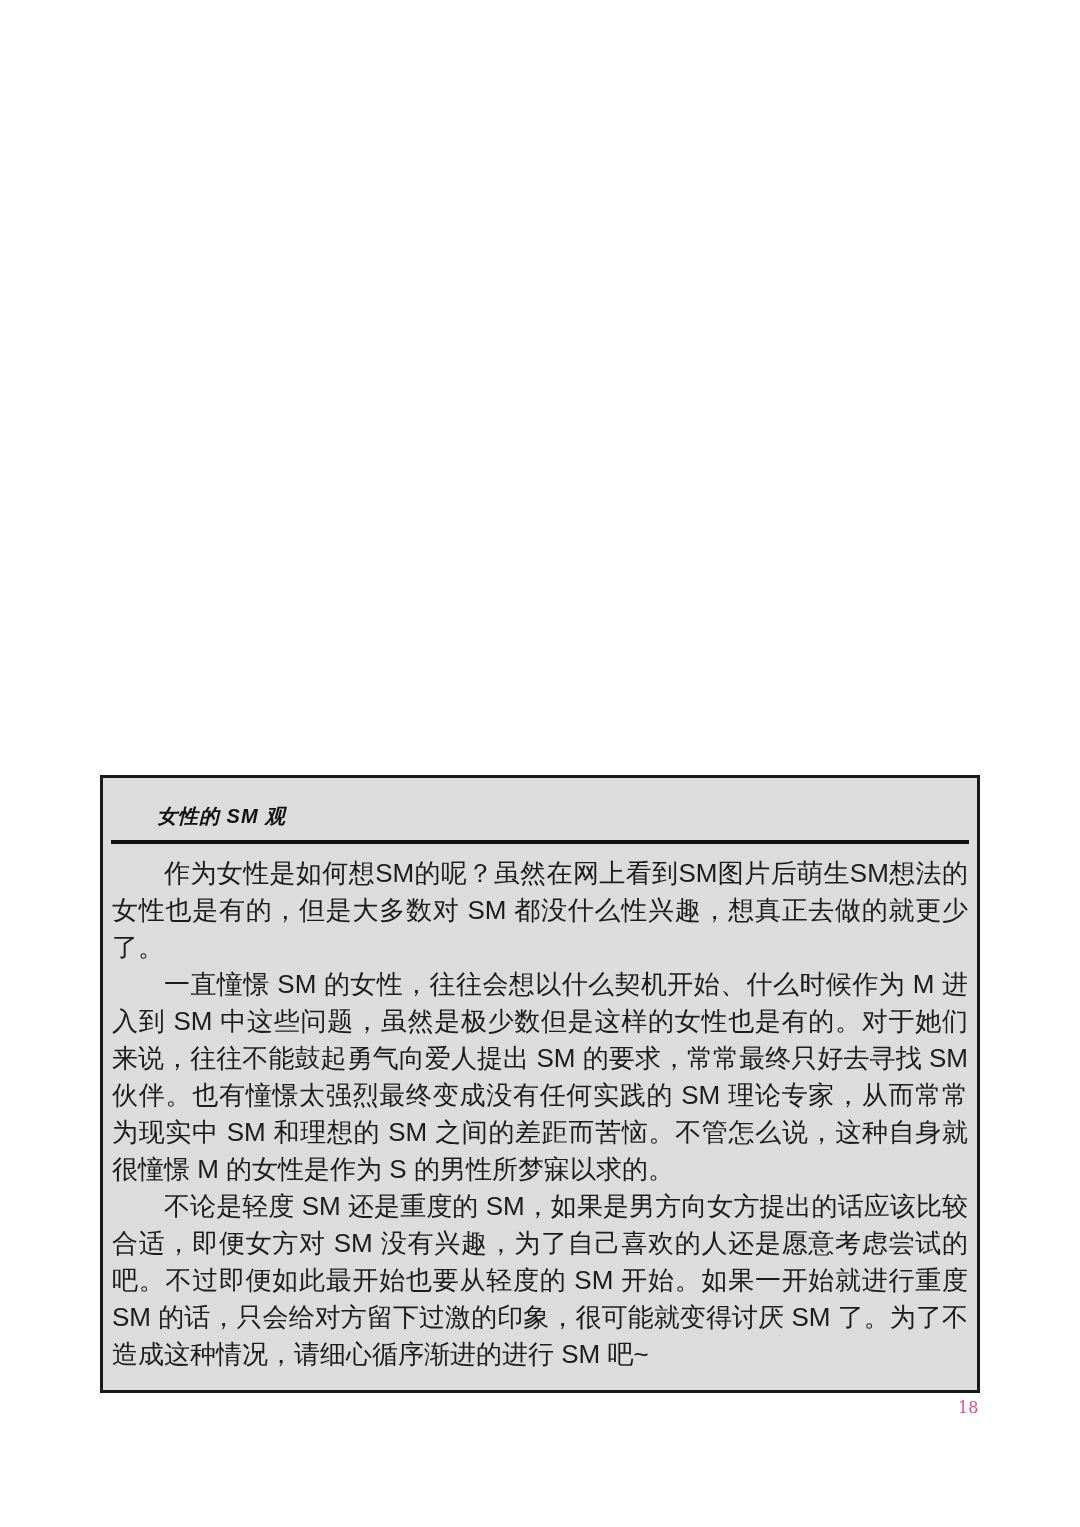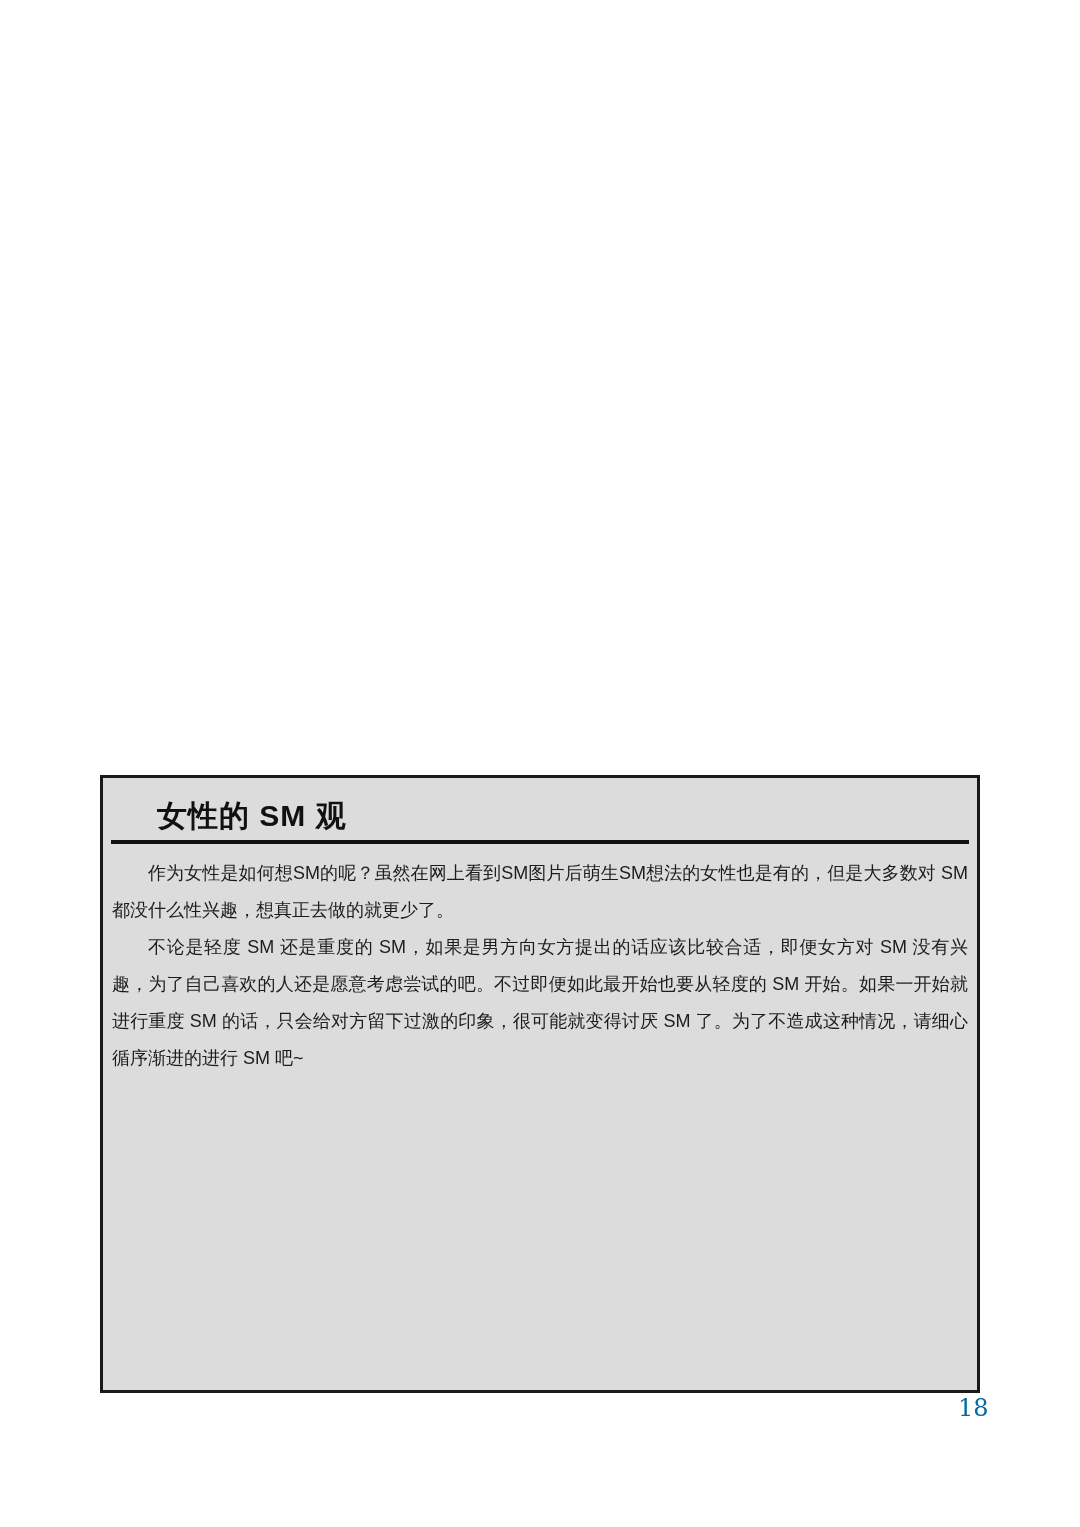--- a/index.html
+++ b/index.html
@@ -25,61 +25,63 @@
     top: 775px;
     width: 880px;
     height: 618px;
     box-sizing: border-box;
     background: var(--panel-bg, #dcdcdc);
     border: 3px solid var(--panel-border, #1a1a1a);
     overflow: hidden;
   }
   .panel-title {
     margin: 20px 10px 0 54px;
-    font-size: 30px;
+    font-size: 20px;
     font-weight: bold;
     color: var(--title-color, #111111);
     letter-spacing: 1px;
     line-height: 36px;
+    font-style: italic;
   }
   .title-rule {
     height: 4px;
     background: var(--rule-color, #111111);
     margin: 6px 8px 0 8px;
   }
   .panel-body {
     padding: 11px 9px 0 9px;
-    font-size: 18px;
+    font-size: 26px;
     line-height: 37px;
     color: var(--text-color, #1c1c1c);
     text-align: justify;
   }
   .panel-body p {
     margin: 0;
     text-indent: 2em;
   }
   .page-number {
     position: absolute;
     left: 958px;
     top: 1395px;
-    font-size: 24px;
+    font-size: 16px;
     line-height: 26px;
     font-family: "DejaVu Serif", serif;
-    color: #0369a1;
+    color: #ec4899;
   }
 </style>
 </head>
 <body style="--page-bg: #ffffff; --panel-bg: #dcdcdc; --panel-border: #1a1a1a; --title-color: #111111; --rule-color: #111111; --text-color: #1c1c1c;">
 
 <div class="page">
 
   <div class="panel">
     <div class="panel-title">女性的 SM 观</div>
     <div class="title-rule"></div>
     <div class="panel-body">
       <p>作为女性是如何想SM的呢？虽然在网上看到SM图片后萌生SM想法的女性也是有的，但是大多数对 SM 都没什么性兴趣，想真正去做的就更少了。</p>
+      <p>一直憧憬 SM 的女性，往往会想以什么契机开始、什么时候作为 M 进入到 SM 中这些问题，虽然是极少数但是这样的女性也是有的。对于她们来说，往往不能鼓起勇气向爱人提出 SM 的要求，常常最终只好去寻找 SM 伙伴。也有憧憬太强烈最终变成没有任何实践的 SM 理论专家，从而常常为现实中 SM 和理想的 SM 之间的差距而苦恼。不管怎么说，这种自身就很憧憬 M 的女性是作为 S 的男性所梦寐以求的。</p>
       <p>不论是轻度 SM 还是重度的 SM，如果是男方向女方提出的话应该比较合适，即便女方对 SM 没有兴趣，为了自己喜欢的人还是愿意考虑尝试的吧。不过即便如此最开始也要从轻度的 SM 开始。如果一开始就进行重度 SM 的话，只会给对方留下过激的印象，很可能就变得讨厌 SM 了。为了不造成这种情况，请细心循序渐进的进行 SM 吧~</p>
     </div>
   </div>
 
   <div class="page-number">18</div>
 
 </div>
 
 </body></html>

